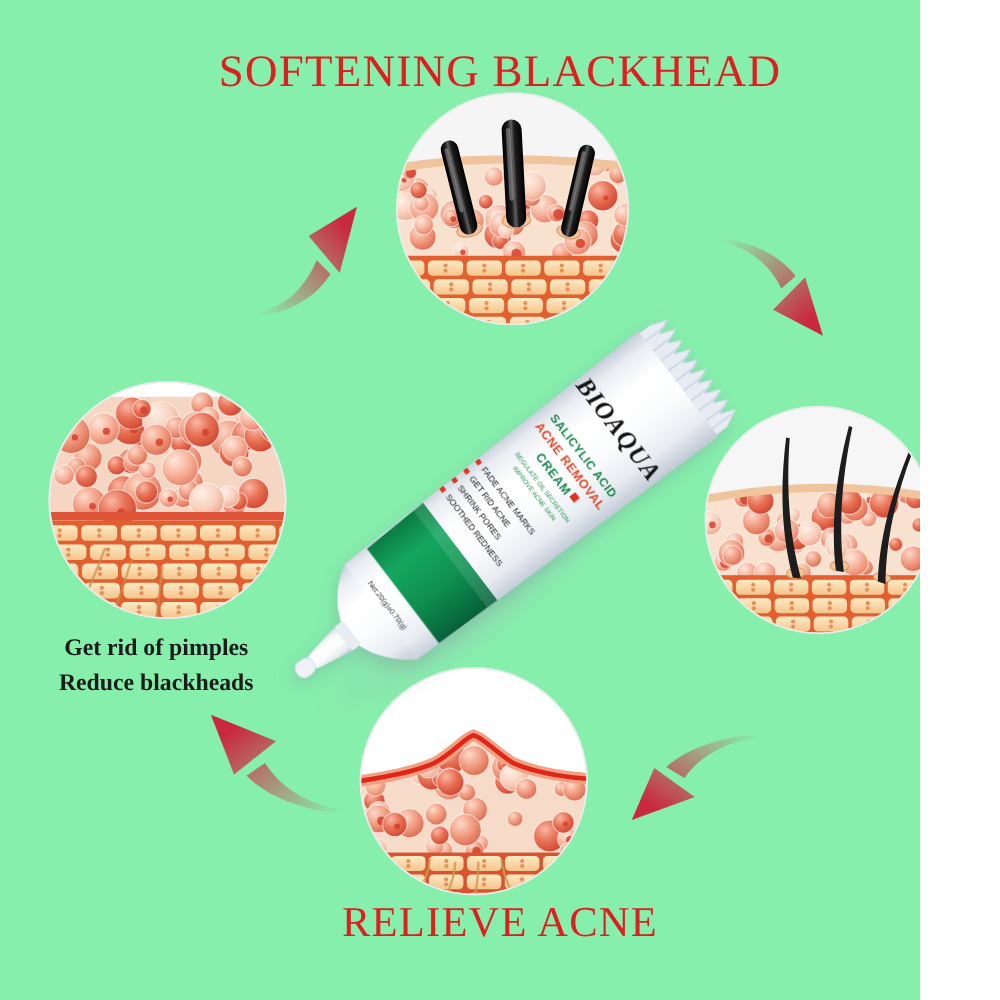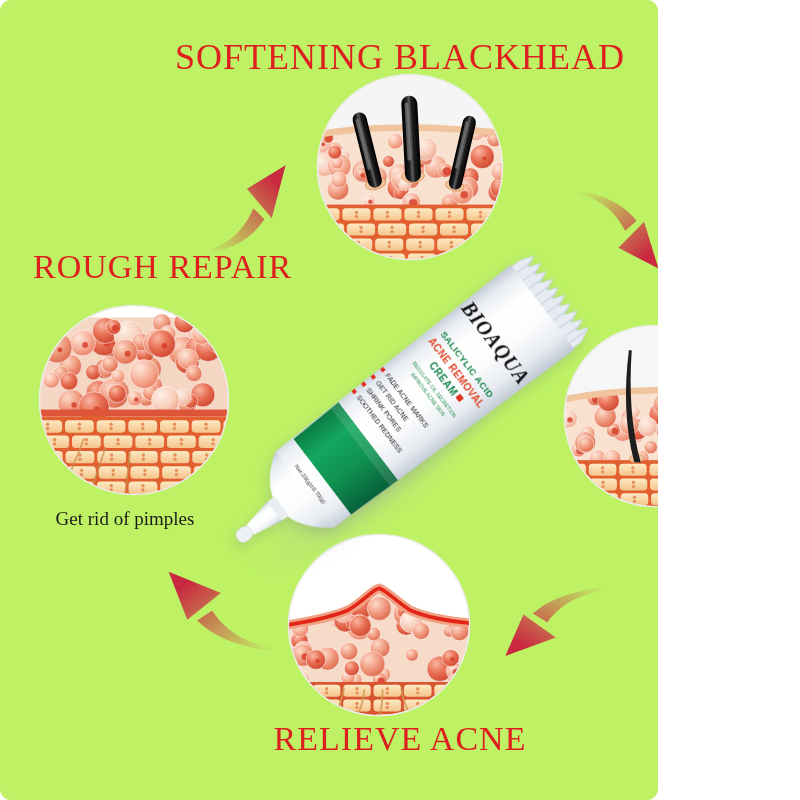--- a/index.html
+++ b/index.html
@@ -1,24 +1,24 @@
 <!DOCTYPE html>
 <html><head>
 <meta charset="utf-8">
 <style>
   html,body{margin:0;padding:0;background:#ffffff;}
-  .stage{position:relative;width:658px;height:800px;background:#bef264;overflow:hidden;
-         font-family:"Liberation Serif", serif;border-radius:11px;}
+  .stage{position:relative;width:736px;height:800px;background:#86efac;overflow:hidden;
+         font-family:"Liberation Serif", serif;}
   .red-heading{position:absolute;color:#df1f1f;font-weight:400;letter-spacing:1px;white-space:nowrap;}
   .title{top:36px;left:0;width:800px;text-align:center;font-size:36px;}
   .h-left{top:248px;left:33px;font-size:34px;}
   .h-right{top:290px;left:586px;font-size:34px;}
   .h-bottom{top:720px;left:0;width:800px;text-align:center;font-size:34px;}
   .caption{position:absolute;color:#1b1b1b;font-size:19px;line-height:1.45;text-align:center;}
-  .cap-left{left:20px;top:505px;width:210px;}
+  .cap-left{left:20px;top:505px;width:210px;font-weight:bold;}
   .cap-right{left:505px;top:538px;width:285px;}
   .circle{position:absolute;border-radius:50%;overflow:hidden;}
   .circle svg{display:block;width:100%;height:100%;}
   .c-top{left:316px;top:73px;width:188px;height:188px;}
   .c-right{left:563px;top:324px;width:184px;height:184px;}
   .c-bottom{left:287px;top:533px;width:184px;height:184px;}
   .c-left{left:38px;top:304px;width:192px;height:192px;}
   .arrow{position:absolute;}
   .a1{left:200px;top:150px;width:92px;height:102px;}
   .a2{left:570px;top:192px;width:95px;height:90px;}
@@ -90,25 +90,25 @@
     <g id="arrowShape" fill="url(#arrowG)">
       <path d="M5,99 C32,93 48,78 58,57 L70,68 C57,86 36,97 7,102 Z"></path>
       <path d="M93,15 L51,38 L78,67 Z"></path>
     </g>
   </defs>
 </svg>
 
 <div class="stage">
 
   <div class="red-heading title">SOFTENING BLACKHEAD</div>
-  <div class="red-heading h-left">ROUGH REPAIR</div>
   <div class="red-heading h-bottom">RELIEVE ACNE</div>
 
   <div class="caption cap-left">
     <div>Get rid of pimples</div>
+    <div>Reduce blackheads</div>
   </div>
 
   <div class="circle c-top">
     <svg viewBox="0 0 200 200">
       <clipPath id="clipT">
           <circle cx="100" cy="100" r="98"></circle>
         </clipPath>
       <g clip-path="url(#clipT)">
         <rect x="0" y="0" width="200" height="200" fill="#f5f5f6"></rect>
         <path d="M0,66 C30,60 60,58 100,58 C140,58 170,61 200,64 L200,200 L0,200 Z" fill="#f8e2cf"></path>

